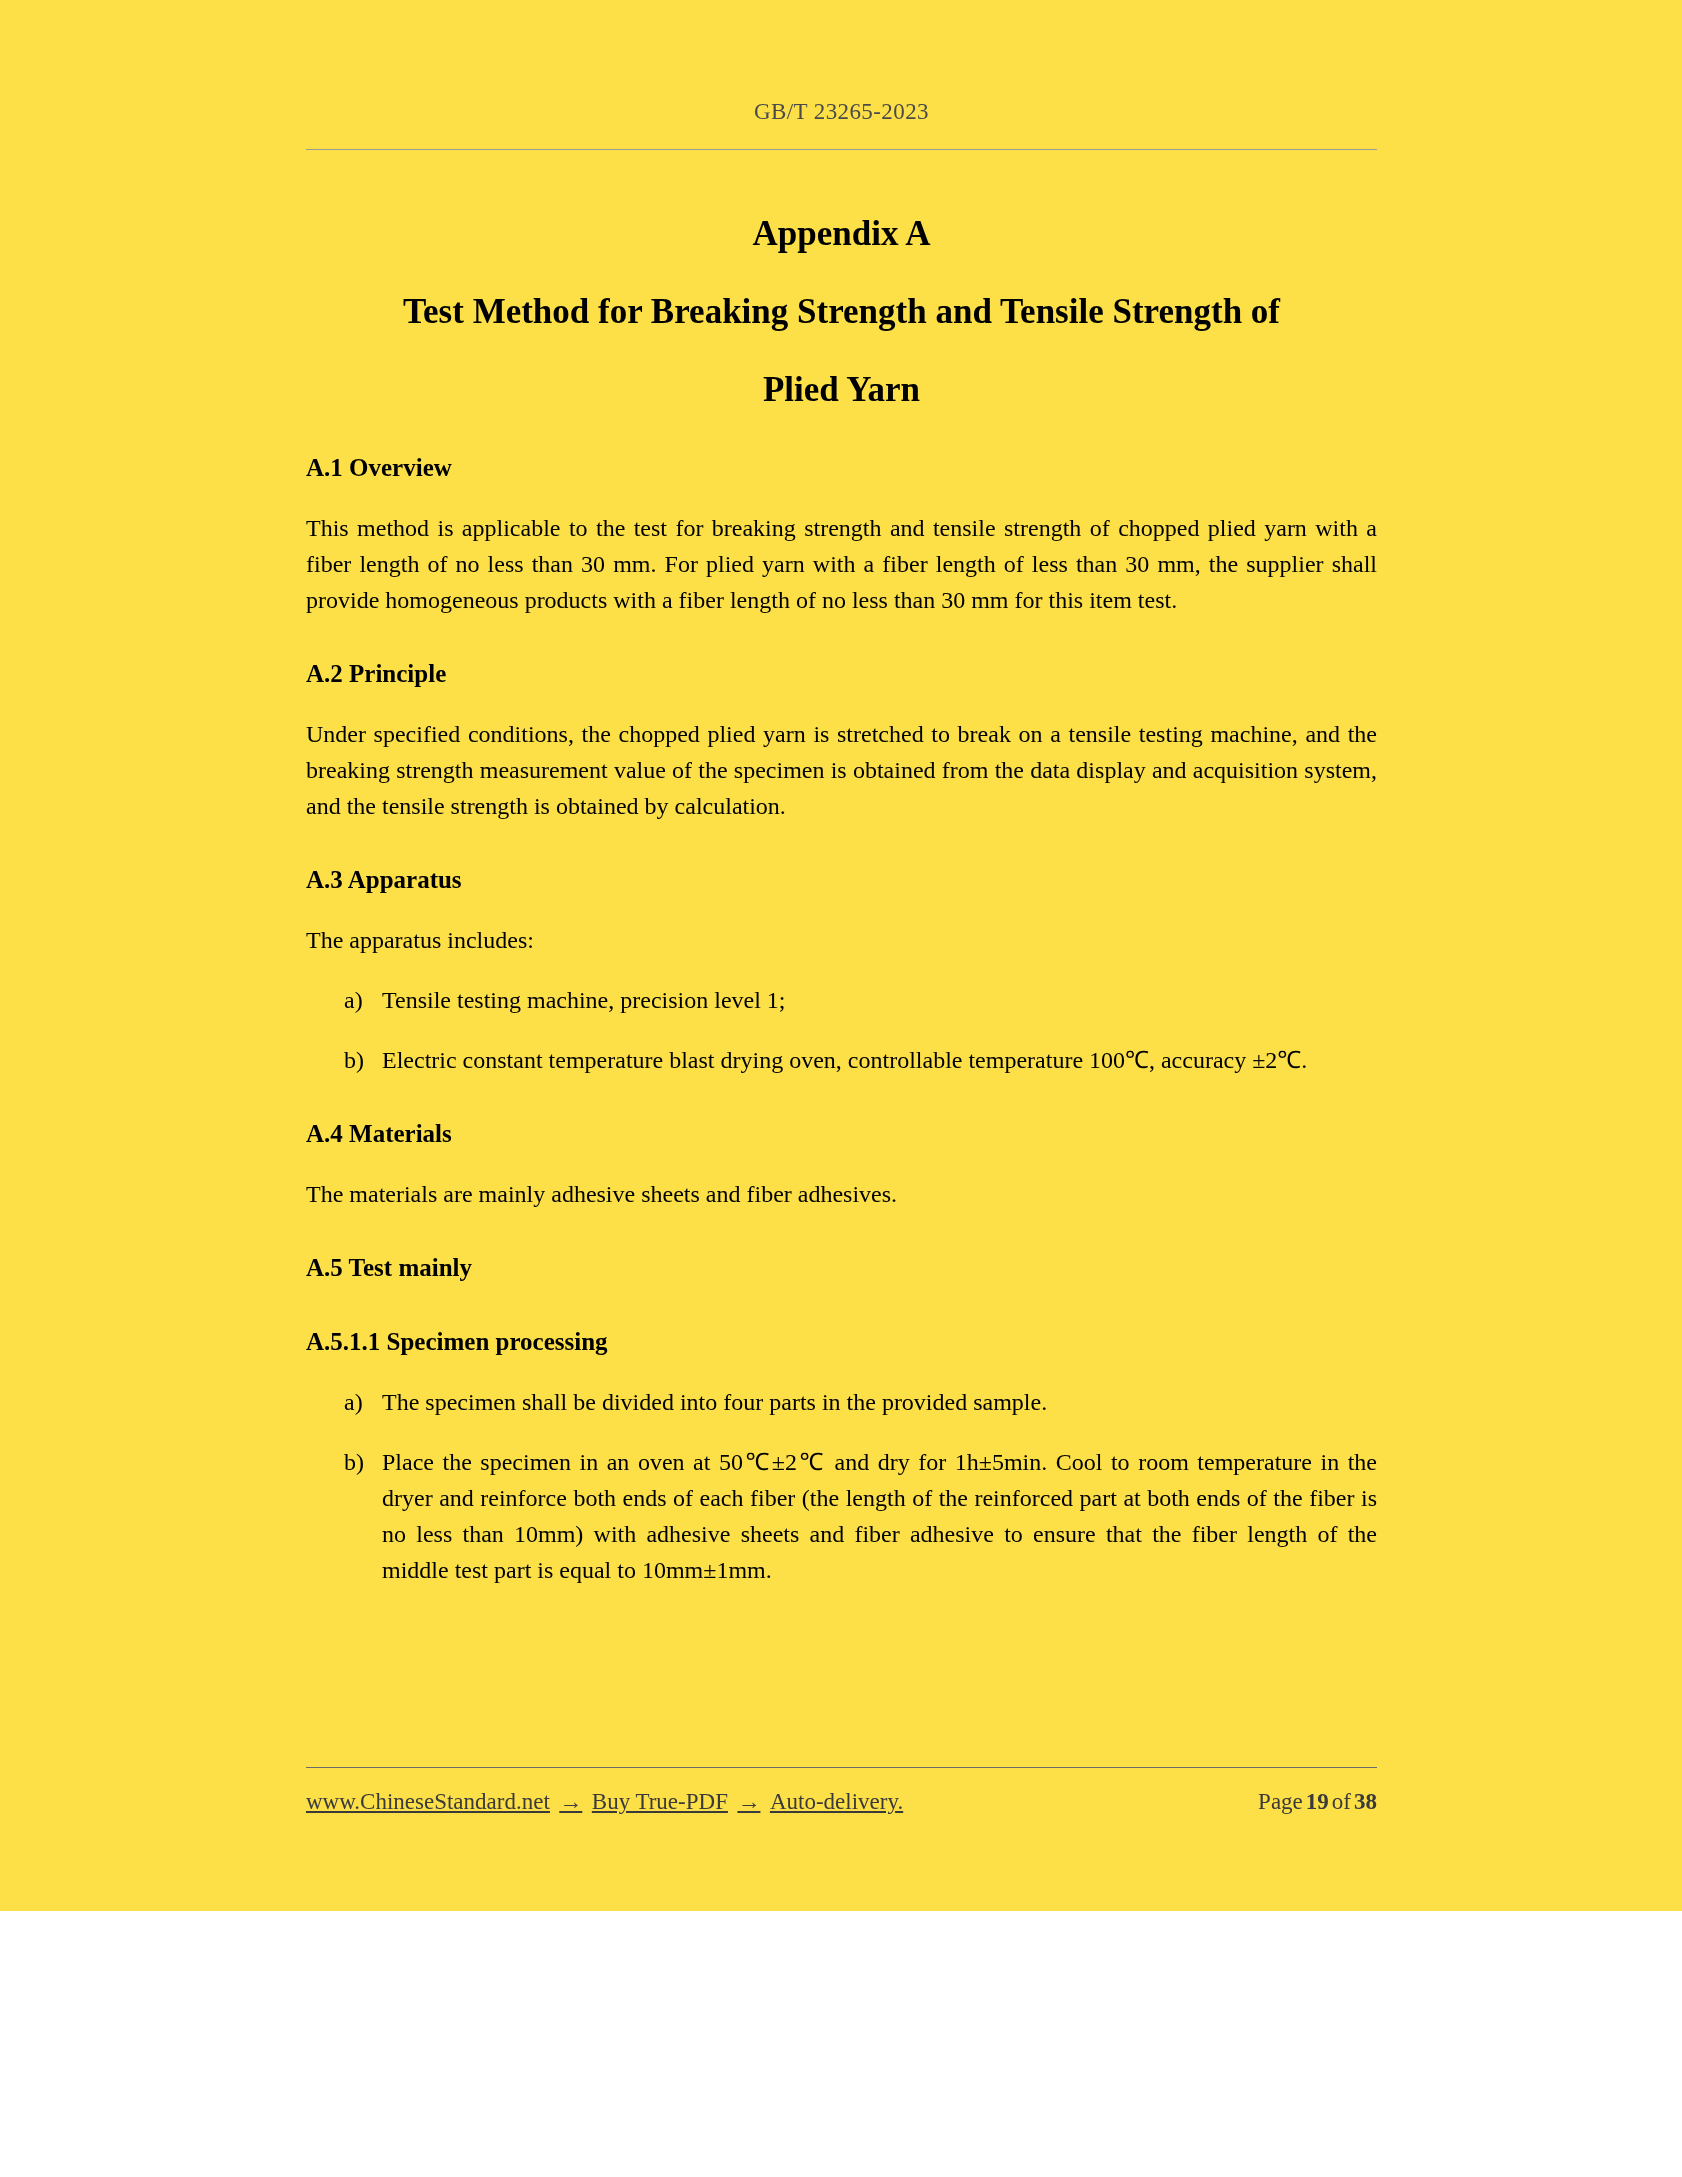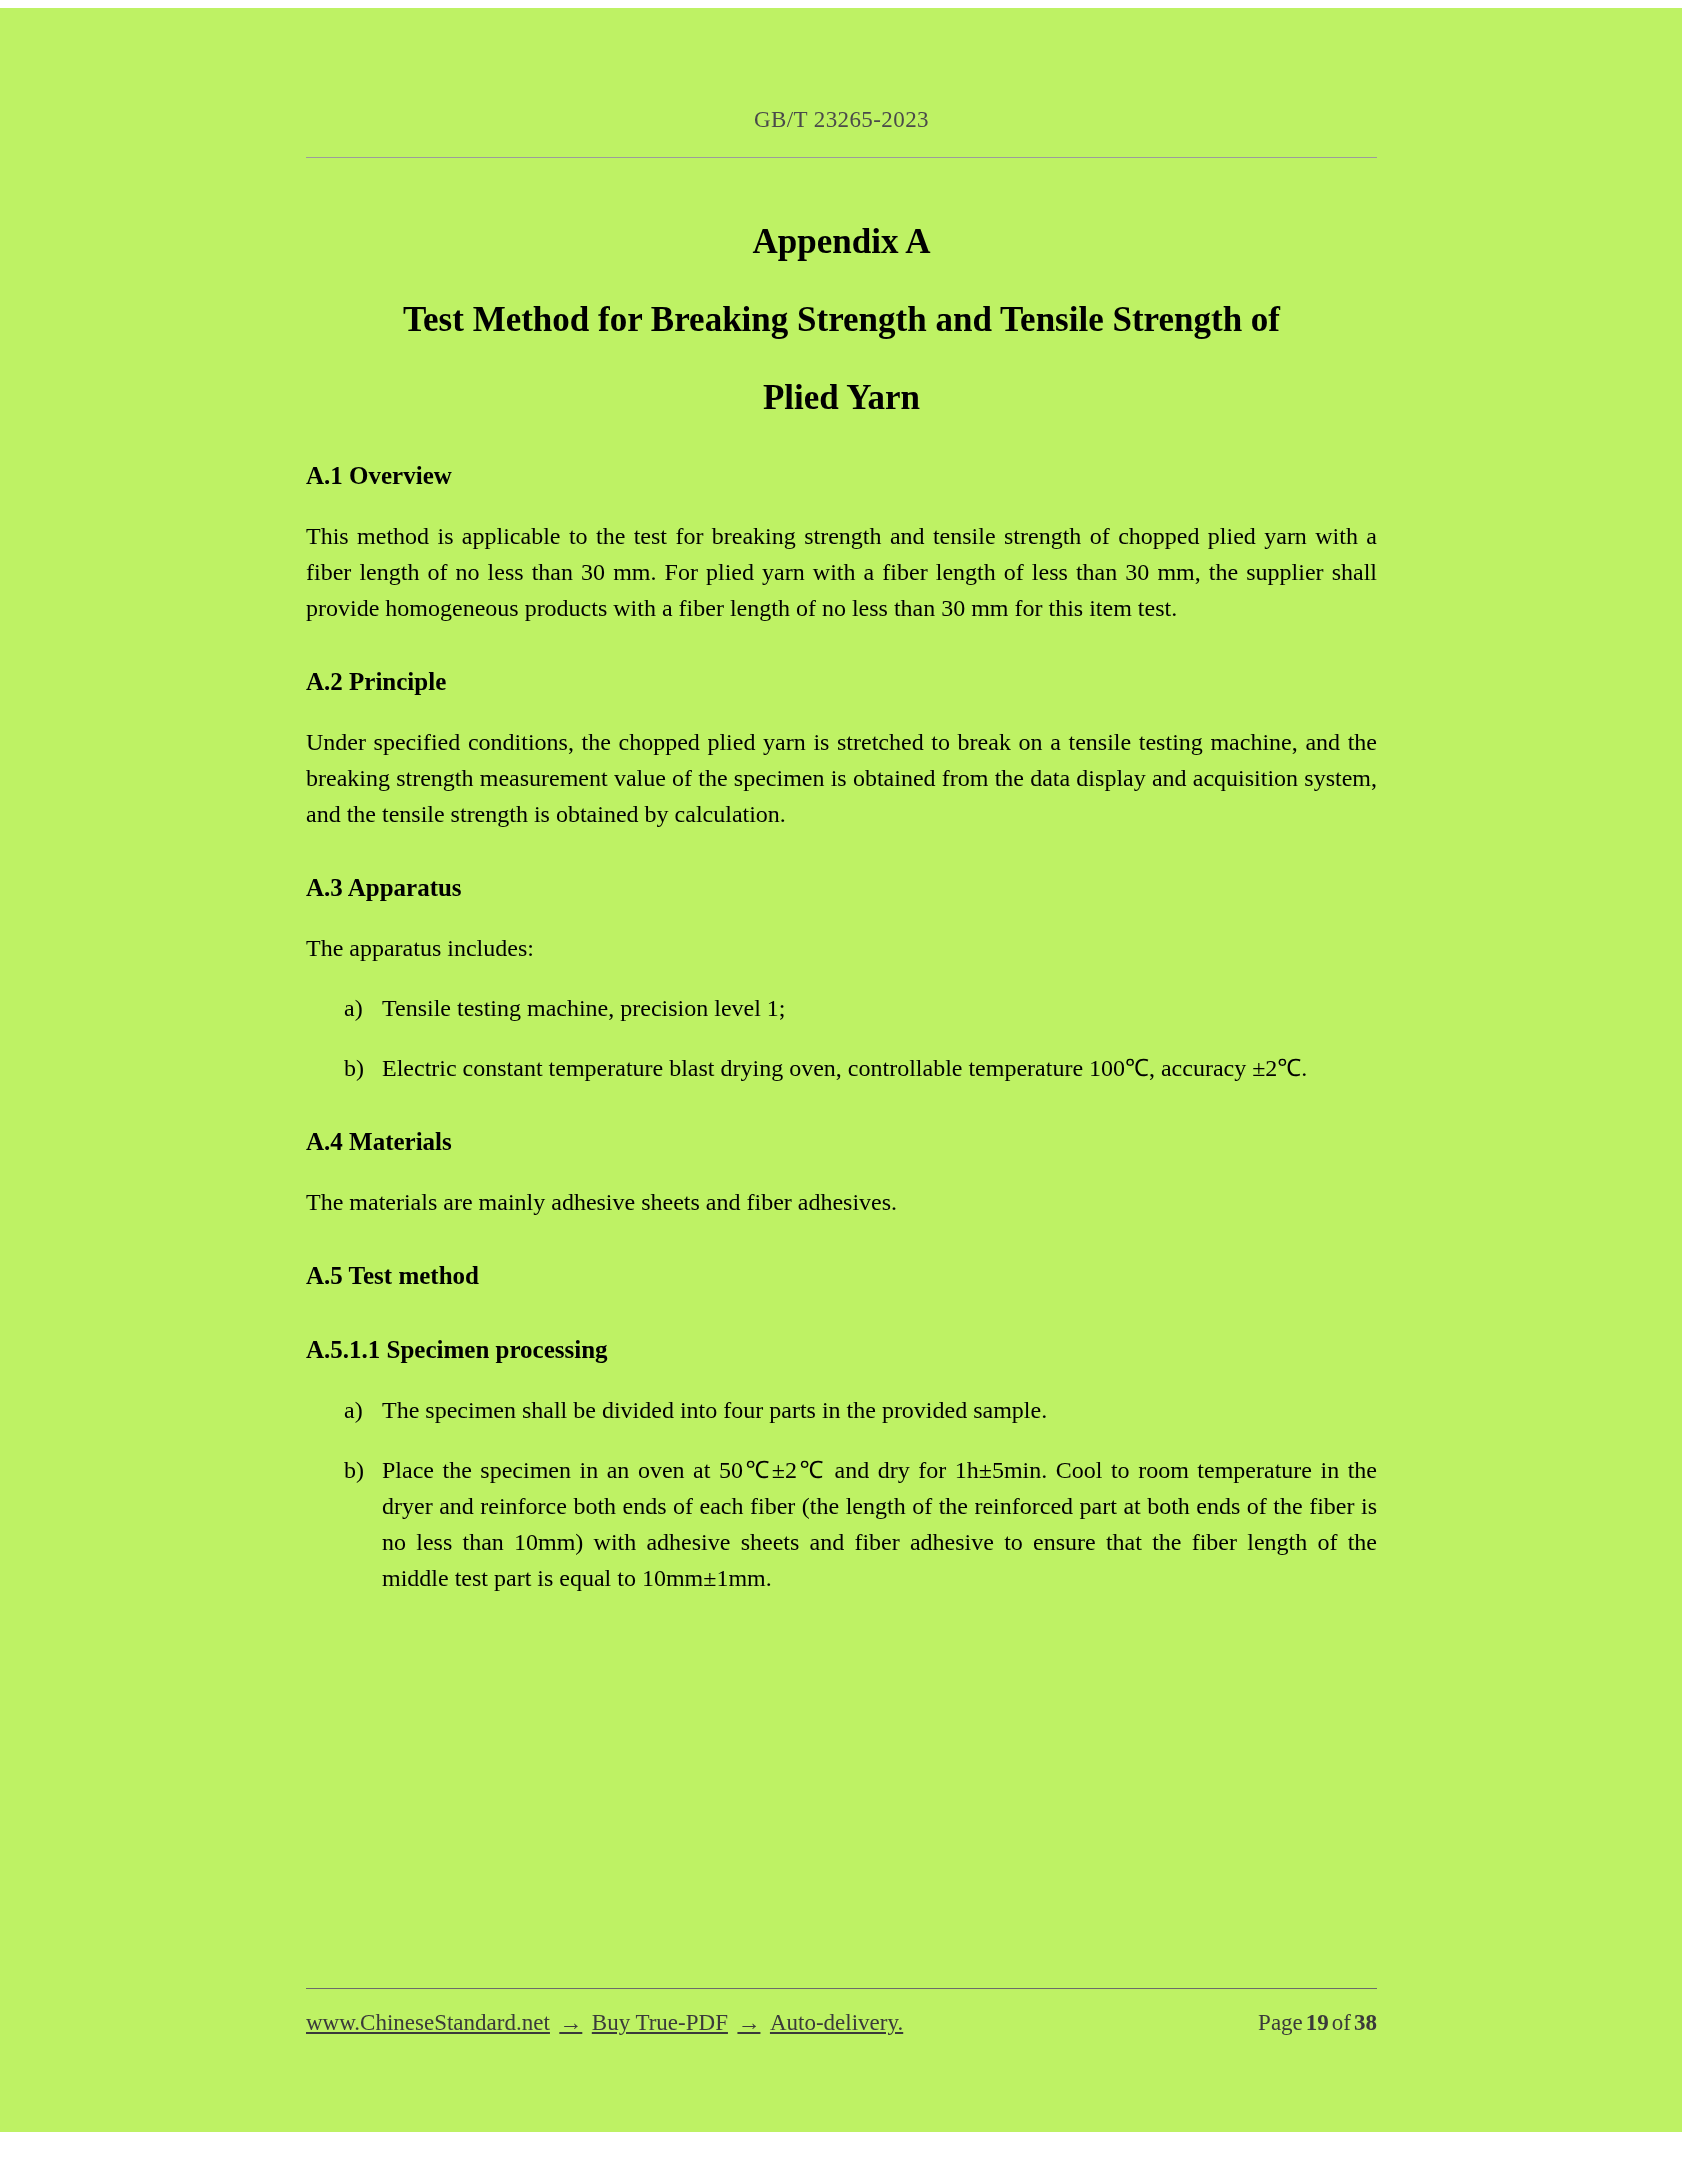--- a/index.html
+++ b/index.html
@@ -2,24 +2,24 @@
 <html style="font-size:14px"><head>
 <meta charset="utf-8">
 <style>
   * { margin: 0; padding: 0; box-sizing: border-box; }
   html, body { background: #ffffff; }
   body { font-family: "Liberation Serif", serif; color: #000; }
 
   .page {
     position: relative;
     width: 1683px;
-    height: 2124px;
-    background: #bef264;
+    height: 1911px;
+    background: #fde047;
     overflow: hidden;
-    margin: 8px auto;
+    margin: 0 auto;
   }
 
   .content {
     padding: 97px 306px 0 306px;
   }
 
   .doc-header {
     text-align: center;
     font-size: 23px;
     line-height: 29px;
@@ -147,21 +147,21 @@
       <span class="list-text">Tensile testing machine, precision level 1;</span>
     </div>
     <div class="list-item">
       <span class="list-marker">b)</span>
       <span class="list-text">Electric constant temperature blast drying oven, controllable temperature 100℃, accuracy ±2℃.</span>
     </div>
 
     <div class="sec-heading">A.4 Materials</div>
     <div class="para">The materials are mainly adhesive sheets and fiber adhesives.</div>
 
-    <div class="sec-heading">A.5 Test method</div>
+    <div class="sec-heading">A.5 Test mainly</div>
     <div class="sec-heading">A.5.1.1 Specimen processing</div>
 
     <div class="list-item">
       <span class="list-marker">a)</span>
       <span class="list-text">The specimen shall be divided into four parts in the provided sample.</span>
     </div>
     <div class="list-item">
       <span class="list-marker">b)</span>
       <span class="list-text">Place the specimen in an oven at 50℃±2℃ and dry for 1h±5min. Cool to room temperature in the dryer and reinforce both ends of each fiber (the length of the reinforced part at both ends of the fiber is no less than 10mm) with adhesive sheets and fiber adhesive to ensure that the fiber length of the middle test part is equal to 10mm±1mm.</span>
     </div>

